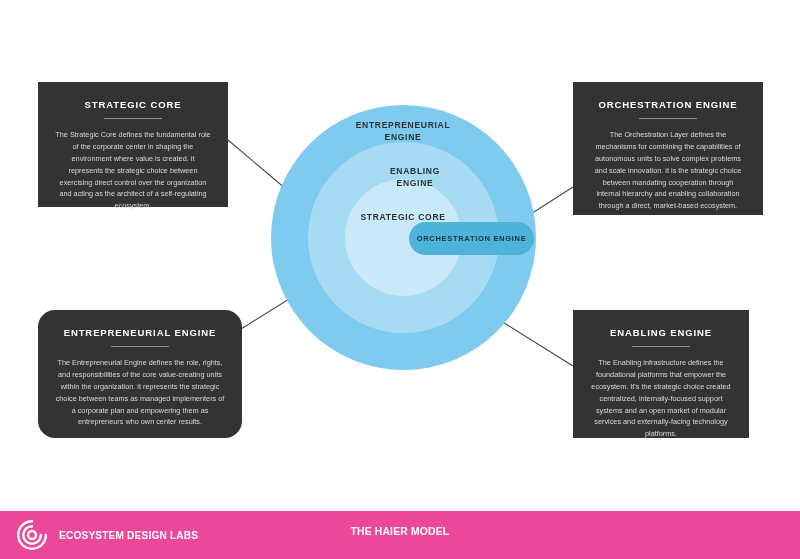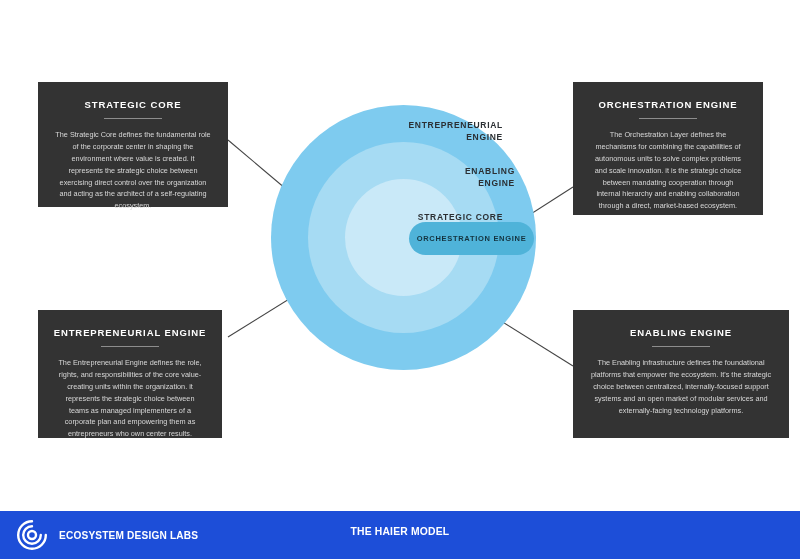--- a/index.html
+++ b/index.html
@@ -55,21 +55,21 @@
     left: 345px;
     top: 179px;
     width: 117px;
     height: 117px;
   }
 
   .ring-label {
     position: absolute;
     z-index: 4;
     width: 200px;
-    text-align: right;
+    text-align: center;
     font-size: 8.5px;
     font-weight: 700;
     letter-spacing: 0.7px;
     color: #2b2f33;
     line-height: 1.45;
     pointer-events: none;
   }
   #label-entrepreneurial { left: 303px; top: 119px; }
   #label-enabling        { left: 315px; top: 165px; }
   #label-strategic       { left: 303px; top: 211px; }
@@ -100,22 +100,22 @@
   .card {
     position: absolute;
     background: #333333;
     z-index: 6;
     box-sizing: border-box;
     padding: 14px 13px 14px 13px;
     text-align: center;
   }
   #card-strategic-core       { left: 38px;  top: 82px;  width: 190px; height: 125px; }
   #card-orchestration-engine { left: 573px; top: 82px;  width: 190px; height: 133px; }
-  #card-entrepreneurial      { left: 38px;  top: 310px; width: 184px; height: 128px; }
-  #card-enabling             { left: 573px; top: 310px; width: 216px; height: 128px; }
+  #card-entrepreneurial      { left: 38px;  top: 310px; width: 204px; height: 128px; border-radius: 17px; }
+  #card-enabling             { left: 573px; top: 310px; width: 176px; height: 128px; }
 
   .card-title {
     font-size: 9.5px;
     font-weight: 700;
     letter-spacing: 0.9px;
     color: #ffffff;
     text-transform: uppercase;
     margin: 3px 0 0 0;
     line-height: 1.2;
   }
@@ -133,21 +133,21 @@
     padding: 0 4px;
   }
 
   
   #footer {
     position: absolute;
     left: 0;
     top: 511px;
     width: 800px;
     height: 48px;
-    background: #1d4ed8;
+    background: #ec4899;
     z-index: 7;
     display: flex;
     align-items: center;
   }
   #footer-brand {
     display: flex;
     align-items: center;
     margin-left: 16px;
   }
   #brand-logo {
@@ -231,21 +231,21 @@
 
   <div class="card" id="card-entrepreneurial">
     <div class="card-title">ENTREPRENEURIAL ENGINE</div>
     <div class="card-rule"></div>
     <p class="card-body">The Entrepreneurial Engine defines the role, rights, and responsibilities of the core value-creating units within the organization. it represents the strategic choice between teams as managed implementers of a corporate plan and empowering them as entrepreneurs who own center results.</p>
   </div>
 
   <div class="card" id="card-enabling">
     <div class="card-title">ENABLING ENGINE</div>
     <div class="card-rule"></div>
-    <p class="card-body">The Enabling infrastructure defines the foundational platforms that empower the ecosystem. It's the strategic choice between centralized, internally-focused support systems and an open market of modular services and externally-facing technology platforms.</p>
+    <p class="card-body">The Enabling infrastructure defines the foundational platforms that empower the ecosystem. It's the strategic choice created centralized, internally-focused support systems and an open market of modular services and externally-facing technology platforms.</p>
   </div>
 
   <div id="footer">
     <div id="footer-brand">
       <svg id="brand-logo" viewBox="0 0 32 32">
         <path d="M16 2.2 A13.8 13.8 0 1 0 29.8 16" fill="none" stroke="#ffffff" stroke-width="2.4" stroke-linecap="round"></path>
         <path d="M16 7.2 A8.8 8.8 0 1 0 24.8 16" fill="none" stroke="#ffffff" stroke-width="2.4" stroke-linecap="round"></path>
         <circle cx="16" cy="16" r="4.0" fill="none" stroke="#ffffff" stroke-width="2.4"></circle>
       </svg>
       <div id="brand-name">ECOSYSTEM DESIGN LABS</div>

